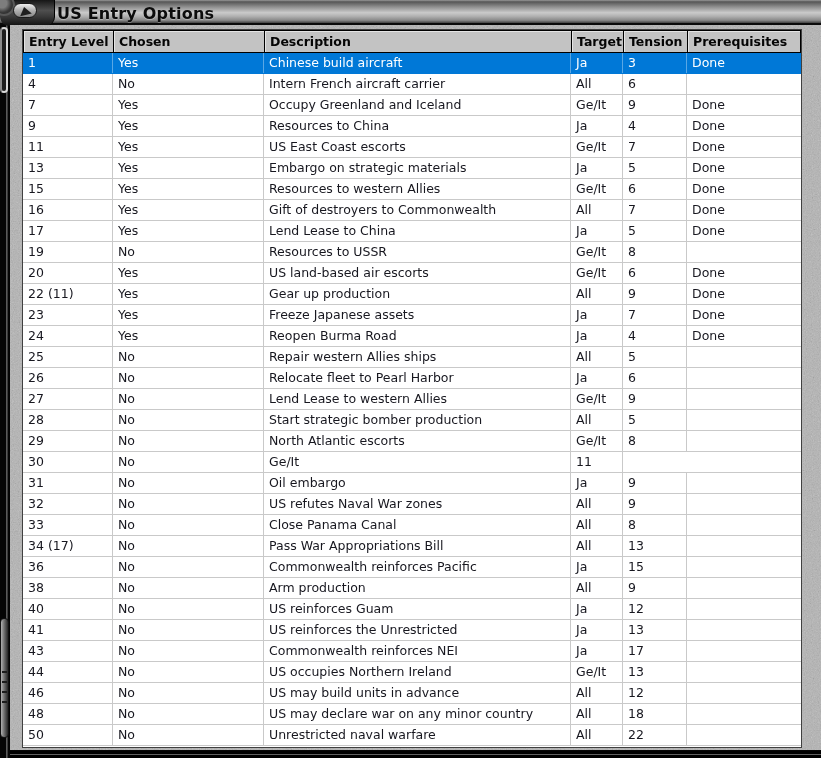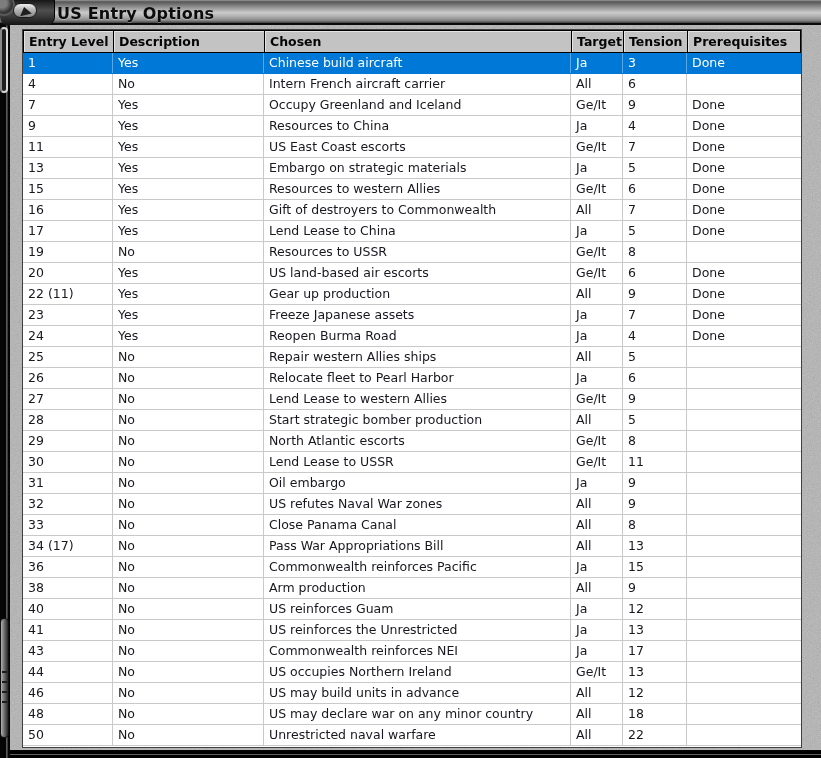--- a/index.html
+++ b/index.html
@@ -91,22 +91,22 @@
       <feComponentTransfer>
           <feFuncA type="linear" slope="0.45" intercept="0"></feFuncA>
         </feComponentTransfer>
     </filter>
     <rect width="100%" height="100%" filter="url(#stucco)"></rect>
   </svg>
 
   <div class="panel">
     <div class="header-row grid-cols">
       <div class="hcell">Entry Level</div>
+      <div class="hcell">Chosen</div>
       <div class="hcell">Description</div>
-      <div class="hcell">Chosen</div>
       <div class="hcell">Target</div>
       <div class="hcell">Tension</div>
       <div class="hcell">Prerequisites</div>
     </div>
     <div class="tbody">
         <div class="row grid-cols selected">
     <div class="cell">1</div>
     <div class="cell">Yes</div>
     <div class="cell">Chinese build aircraft</div>
     <div class="cell">Ja</div>
@@ -253,21 +253,20 @@
     <div class="cell">29</div>
     <div class="cell">No</div>
     <div class="cell">North Atlantic escorts</div>
     <div class="cell">Ge/It</div>
     <div class="cell">8</div>
     <div class="cell"></div>
   </div>
         <div class="row grid-cols">
     <div class="cell">30</div>
     <div class="cell">No</div>
-    <div class="cell">Lend Lease to USSR</div>
     <div class="cell">Ge/It</div>
     <div class="cell">11</div>
     <div class="cell"></div>
   </div>
         <div class="row grid-cols">
     <div class="cell">31</div>
     <div class="cell">No</div>
     <div class="cell">Oil embargo</div>
     <div class="cell">Ja</div>
     <div class="cell">9</div>

